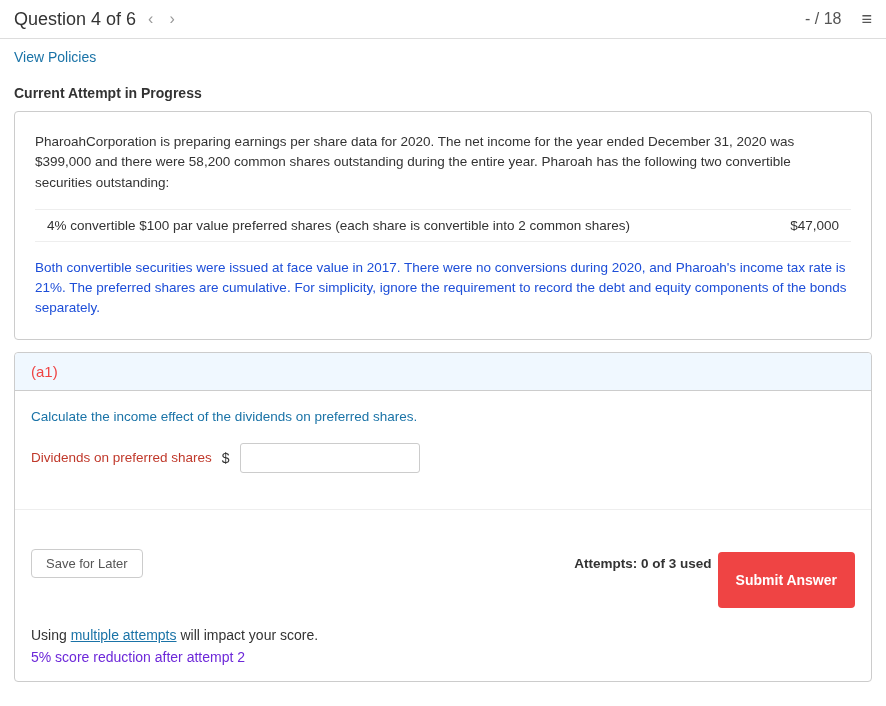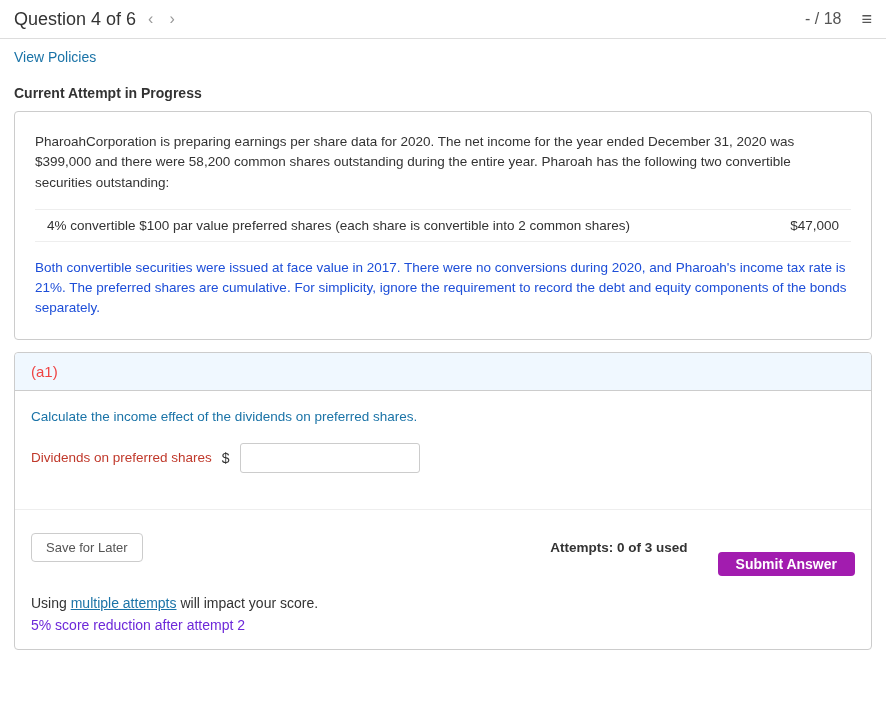--- a/index.html
+++ b/index.html
@@ -188,32 +188,32 @@
       color: #555;
       padding: 6px 14px;
       border-radius: 4px;
       font-size: 13px;
       cursor: pointer;
     }
 
     .right-footer {
       display: flex;
       align-items: center;
-      gap: 30px;
+      gap: 6px;
     }
     .attempts-text {
       font-size: 13.5px;
       color: #333;
       font-weight: bold;
     }
     .submit-btn {
-      background: #a21caf;
+      background: #ef4444;
       color: #fff;
       border: none;
-      padding: 4px 18px;
+      padding: 20px 18px;
       border-radius: 4px;
       font-size: 14px;
       font-weight: bold;
       cursor: pointer;
       margin-top: 32px;
     }
 
     .footer-notes {
       padding: 4px 16px 12px;
     }

